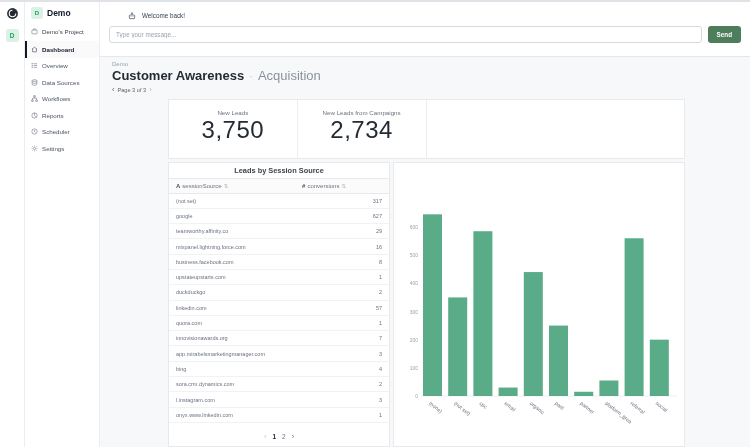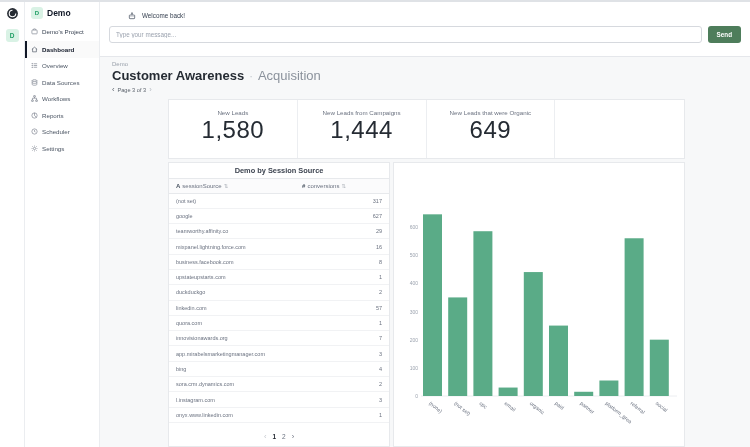--- a/index.html
+++ b/index.html
@@ -204,37 +204,33 @@
         <div class="pagenav">
           <span class="chev prev">‹</span>
           <span>Page 3 of 3</span>
           <span class="chev next">›</span>
         </div>
       </div>
 
       <div class="kpi-row">
         <div class="kpi-cell">
           <span class="kpi-label">New Leads</span>
-          <span class="kpi-value">1,580</span>
+          <span class="kpi-value">3,750</span>
         </div>
         <div class="kpi-cell">
           <span class="kpi-label">New Leads from Campaigns</span>
-          <span class="kpi-value">1,444</span>
-        </div>
-        <div class="kpi-cell">
-          <span class="kpi-label">New Leads that were Organic</span>
-          <span class="kpi-value">649</span>
+          <span class="kpi-value">2,734</span>
         </div>
         <div class="kpi-cell"></div>
       </div>
 
       <div class="panels">
 
         <section class="panel table-panel">
-          <div class="panel-title">Demo by Session Source</div>
+          <div class="panel-title">Leads by Session Source</div>
           <div class="thead">
             <div class="th1">
               <span class="ttype">A</span>
               <span>sessionSource</span>
               <span class="sort">⇅</span>
             </div>
             <div class="th2">
               <span class="ttype">#</span>
               <span>conversions</span>
               <span class="sort">⇅</span>

